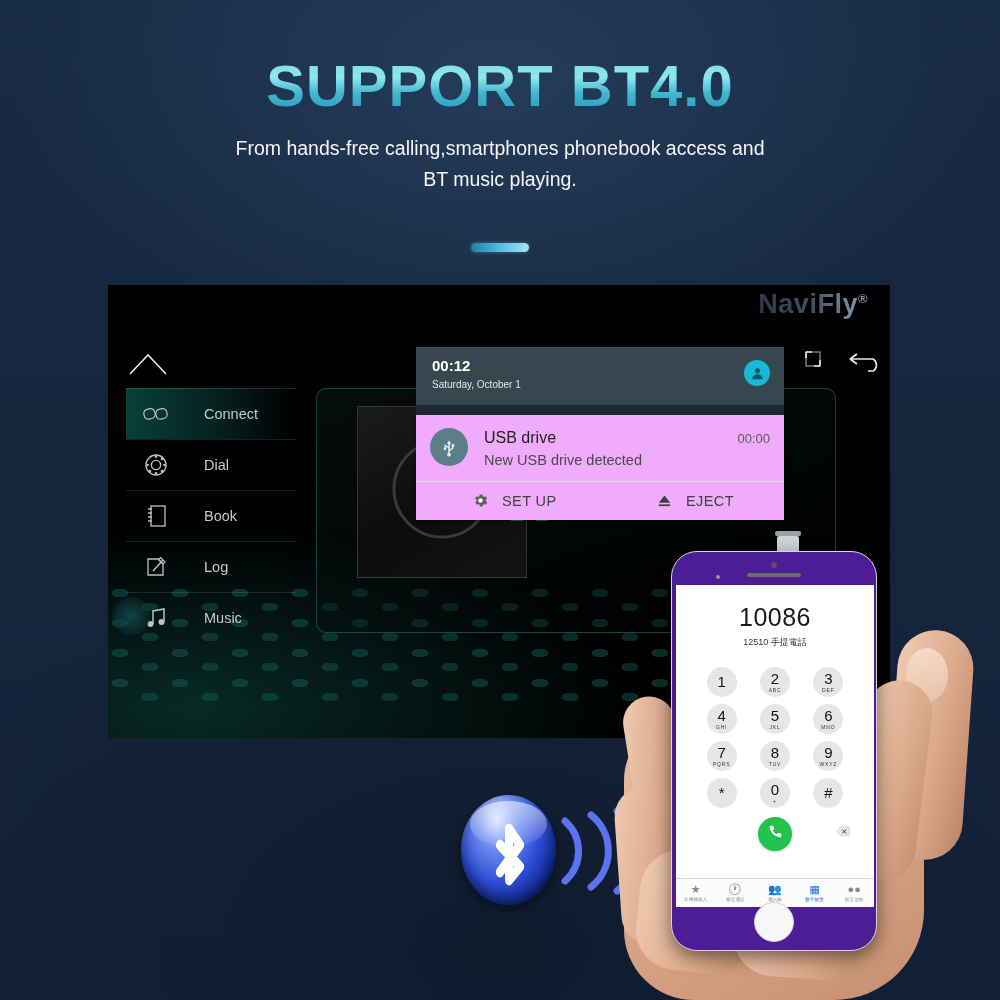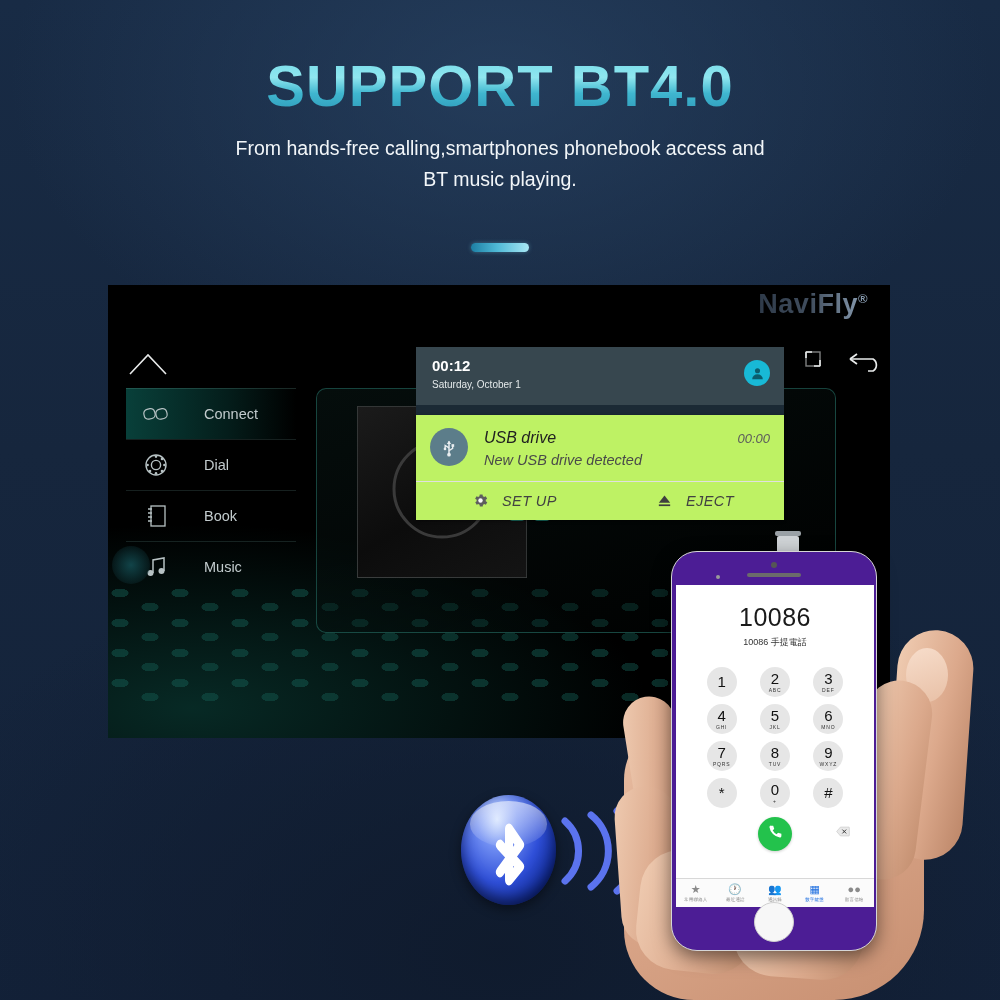--- a/index.html
+++ b/index.html
@@ -122,21 +122,21 @@
     display:flex; justify-content:space-between; align-items:flex-start;
   }
   .shade-time{ color:#ffffff; font-size:15px; font-weight:bold; line-height:19px; }
   .shade-date{ color:#e4e9ea; font-size:10px; line-height:19px; }
   .shade-avatar{
     width:26px; height:26px; border-radius:50%; background:#18b9d6;
     display:flex; align-items:center; justify-content:center; margin-top:4px;
   }
   .shade-gap{ height:10px; background:#1b2a35; }
   .notif{
-    background:#bef264; box-shadow:0 1px 3px rgba(0,0,0,.45);font-style:italic;
+    background:#f0abfc; box-shadow:0 1px 3px rgba(0,0,0,.45);
   }
   .notif-main{ display:flex; padding:13px 14px 11px 14px; align-items:flex-start; }
   .notif-ico{
     width:38px; height:38px; border-radius:50%; background:#5c7d8a;
     display:flex; align-items:center; justify-content:center; flex:0 0 38px;
   }
   .notif-texts{ flex:1; margin-left:16px; }
   .notif-title{ color:#212121; font-size:16px; line-height:20px; }
   .notif-sub{ color:#4a4a4a; font-size:14.5px; line-height:20px; margin-top:2px; }
   .notif-time{ color:#5c5c5c; font-size:13px; padding-top:3px; }
@@ -312,20 +312,30 @@
     <div class="hu-side-item">
       <span class="si-icon">
         <svg width="22" height="24" viewBox="0 0 22 24">
             <rect x="6" y="2" width="14" height="20" fill="none" stroke="#b7c2c4" stroke-width="1.3"></rect>
             <path d="M3 5 h4 M3 9 h4 M3 13 h4 M3 17 h4" stroke="#b7c2c4" stroke-width="1.6"></path>
           </svg>
       </span>
       <span class="si-label">Book</span>
     </div>
 
+    <div class="hu-side-item">
+      <span class="si-icon">
+        <svg width="24" height="24" viewBox="0 0 24 24">
+            <path d="M4 4 h10 l5 5 v11 H4 Z" fill="none" stroke="#b7c2c4" stroke-width="1.3"></path>
+            <path d="M9 16 L19 5" stroke="#b7c2c4" stroke-width="1.5"></path>
+            <path d="M16.5 2.5 L21 7 L19 9 L14.5 4.5 Z" fill="none" stroke="#b7c2c4" stroke-width="1.2"></path>
+          </svg>
+      </span>
+      <span class="si-label">Log</span>
+    </div>
 
     <div class="hu-side-item">
       <span class="music-dot"></span>
       <span class="si-icon">
         <svg width="22" height="24" viewBox="0 0 22 24">
             <path d="M8 18 V5 L19 3 V16" fill="none" stroke="#b7c2c4" stroke-width="1.5"></path>
             <circle cx="5.5" cy="18" r="3" fill="#b7c2c4"></circle>
             <circle cx="16.5" cy="16" r="3" fill="#b7c2c4"></circle>
           </svg>
       </span>
@@ -437,21 +447,21 @@
 <div class="ph-cable"></div>
 <div class="phone">
   <div class="ph-top">
     <div class="ph-cam"></div>
     <div class="ph-sensor"></div>
     <div class="ph-speaker"></div>
   </div>
 
   <div class="ph-screen">
     <div class="ph-number">10086</div>
-    <div class="ph-carrier">10086 手提電話</div>
+    <div class="ph-carrier">12510 手提電話</div>
 
     <div class="keypad">
       <div class="key">
           <span class="kd">1</span>
           <span class="kl"></span>
         </div>
       <div class="key">
           <span class="kd">2</span>
           <span class="kl">ABC</span>
         </div>

